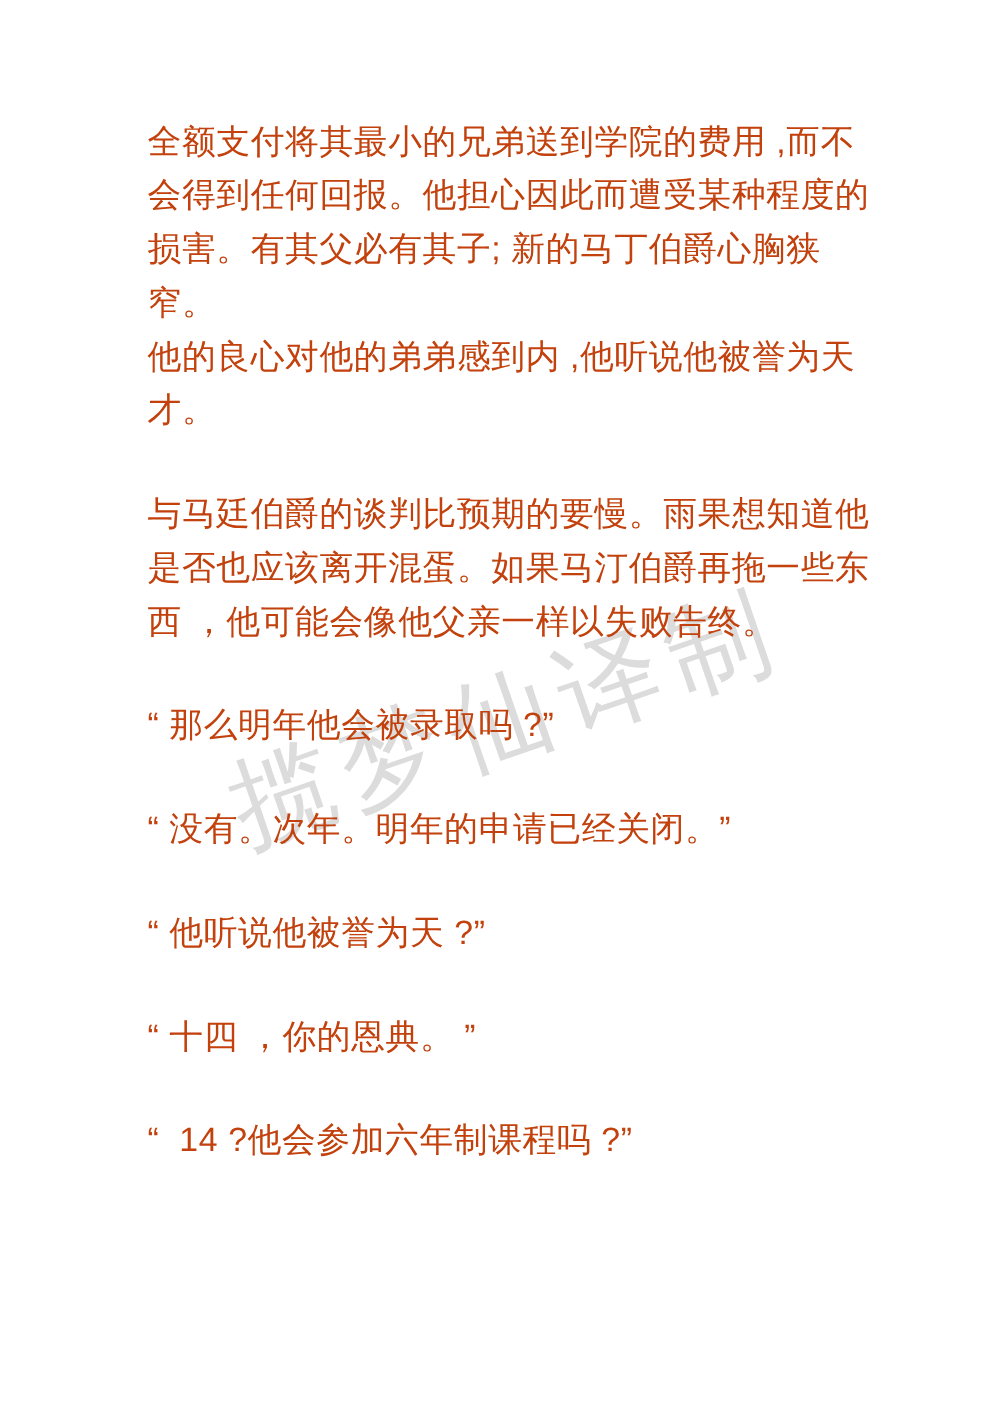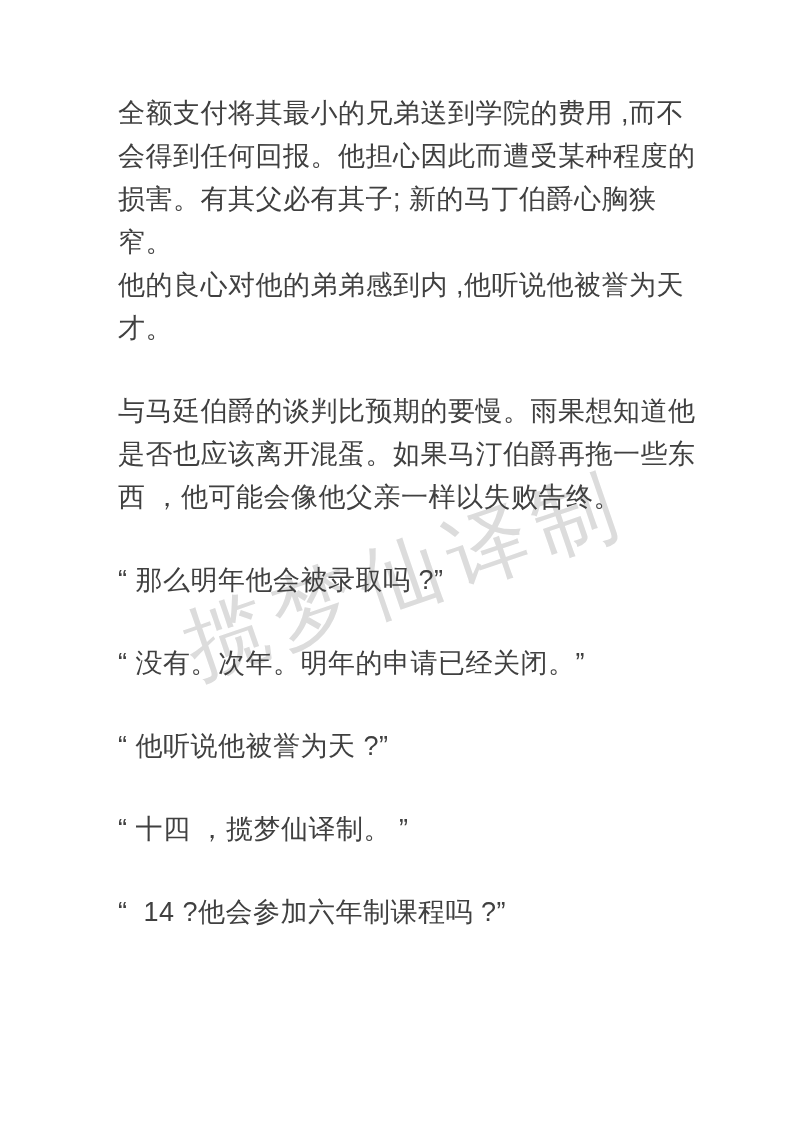--- a/index.html
+++ b/index.html
@@ -57,29 +57,29 @@
     margin-bottom: 16px;
   }
 </style>
 </head>
 <body style="background: rgb(255, 255, 255);">
 
 <div class="page">
 
   <div class="watermark" style="color: rgb(220, 220, 220); transform: rotate(-19deg);">揽梦仙译制</div>
 
-  <div class="content" style="color: #404040;">
+  <div class="content" style="color: #c2410c;">
     <p>全额支付将其最小的兄弟送到学院的费用 ,而不
 会得到任何回报。他担心因此而遭受某种程度的
 损害。有其父必有其子; 新的马丁伯爵心胸狭窄。
 他的良心对他的弟弟感到内 ,他听说他被誉为天
 才。</p>
     <p>与马廷伯爵的谈判比预期的要慢。雨果想知道他
 是否也应该离开混蛋。如果马汀伯爵再拖一些东
 西 ，他可能会像他父亲一样以失败告终。</p>
     <p>“ 那么明年他会被录取吗 ?”</p>
     <p>“ 没有。次年。明年的申请已经关闭。”</p>
     <p>“ 他听说他被誉为天 ?”</p>
-    <p>“ 十四 ，揽梦仙译制。 ”</p>
+    <p>“ 十四 ，你的恩典。 ”</p>
     <p>“  14 ?他会参加六年制课程吗 ?”</p>
   </div>
 
 </div>
 
 </body></html>

